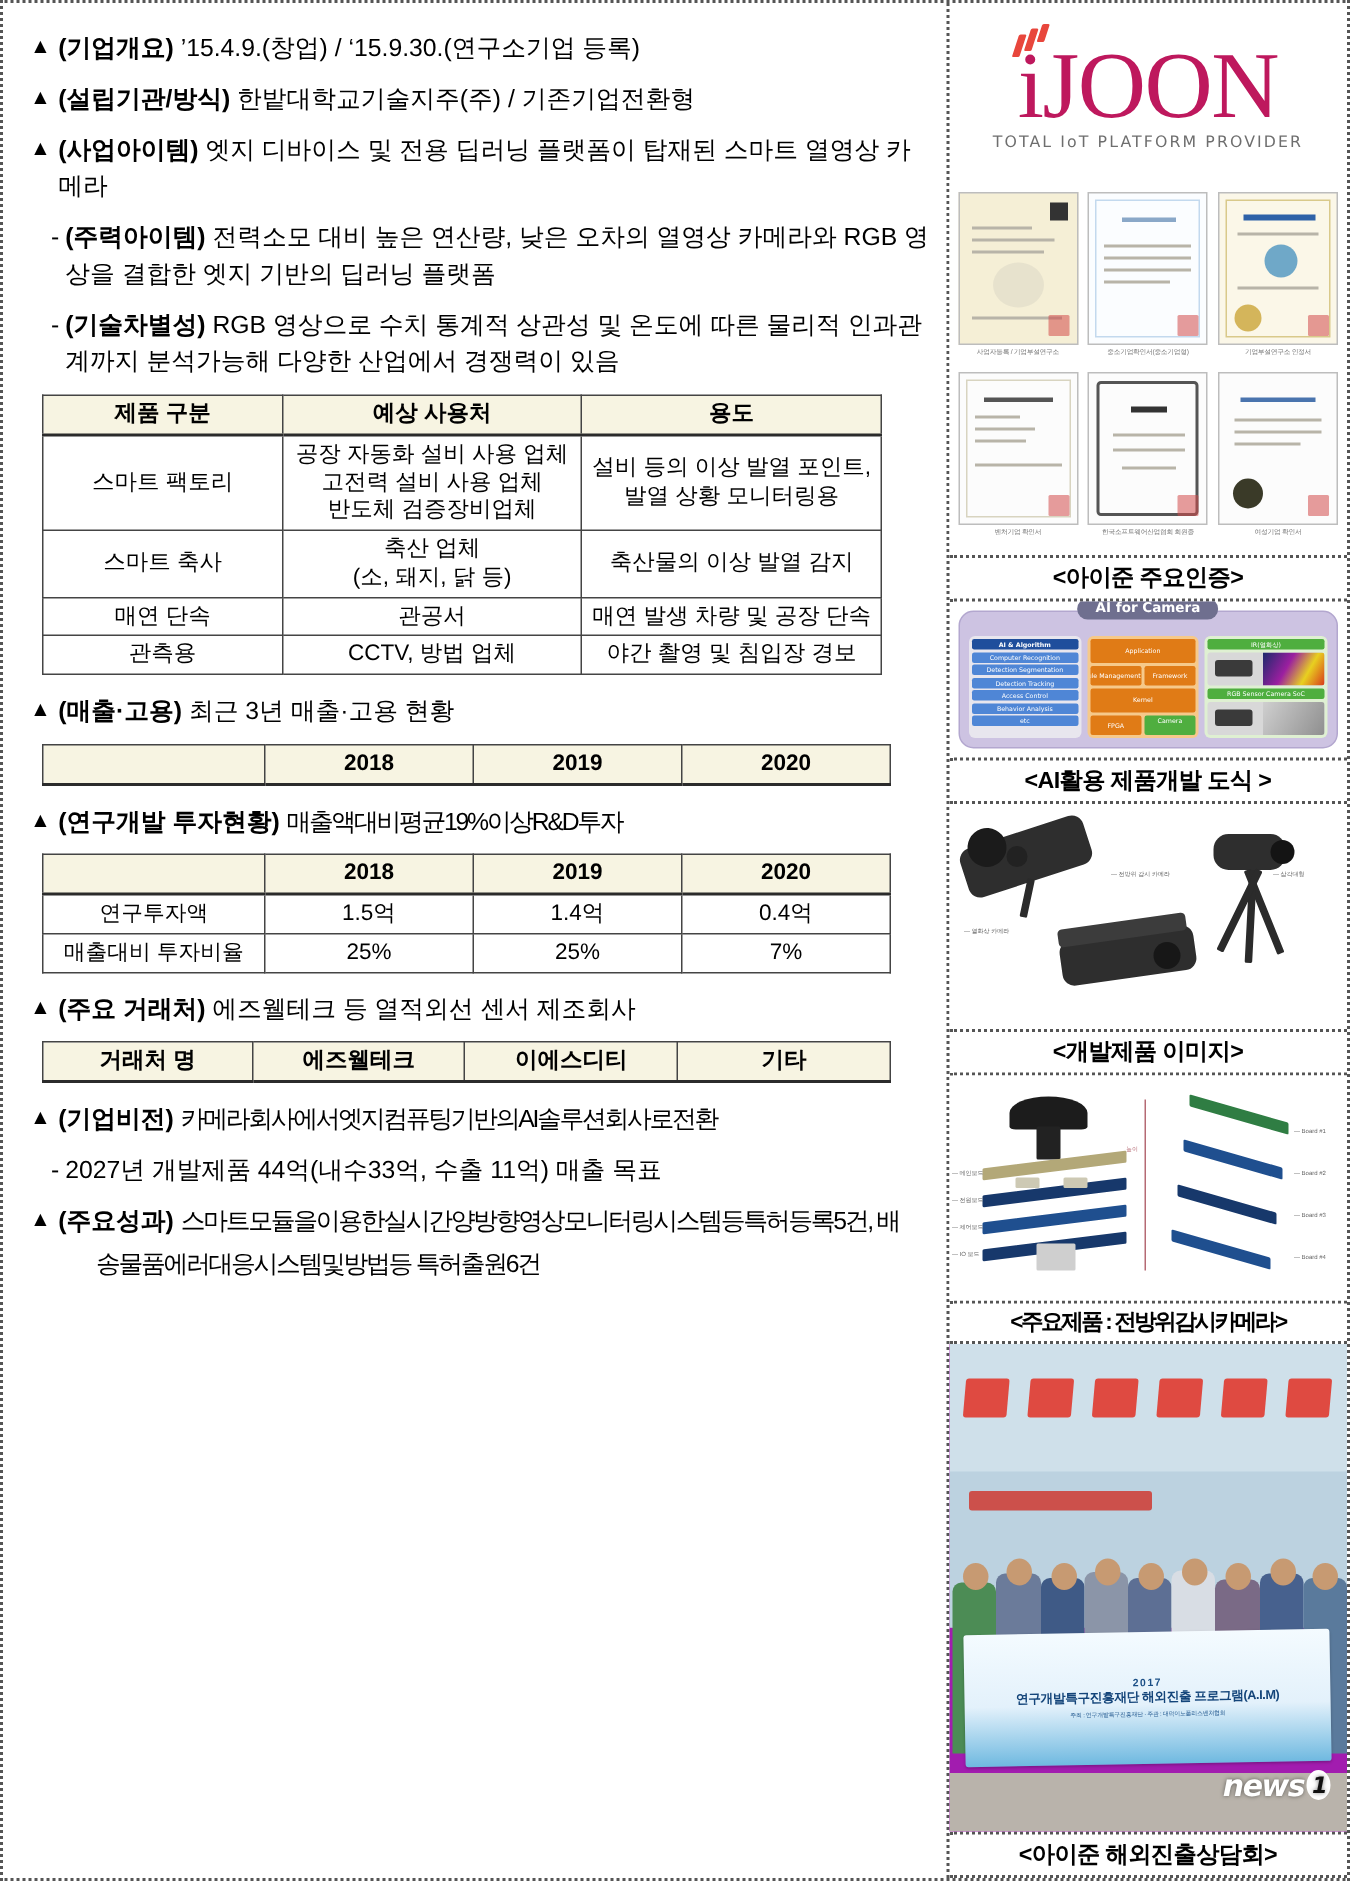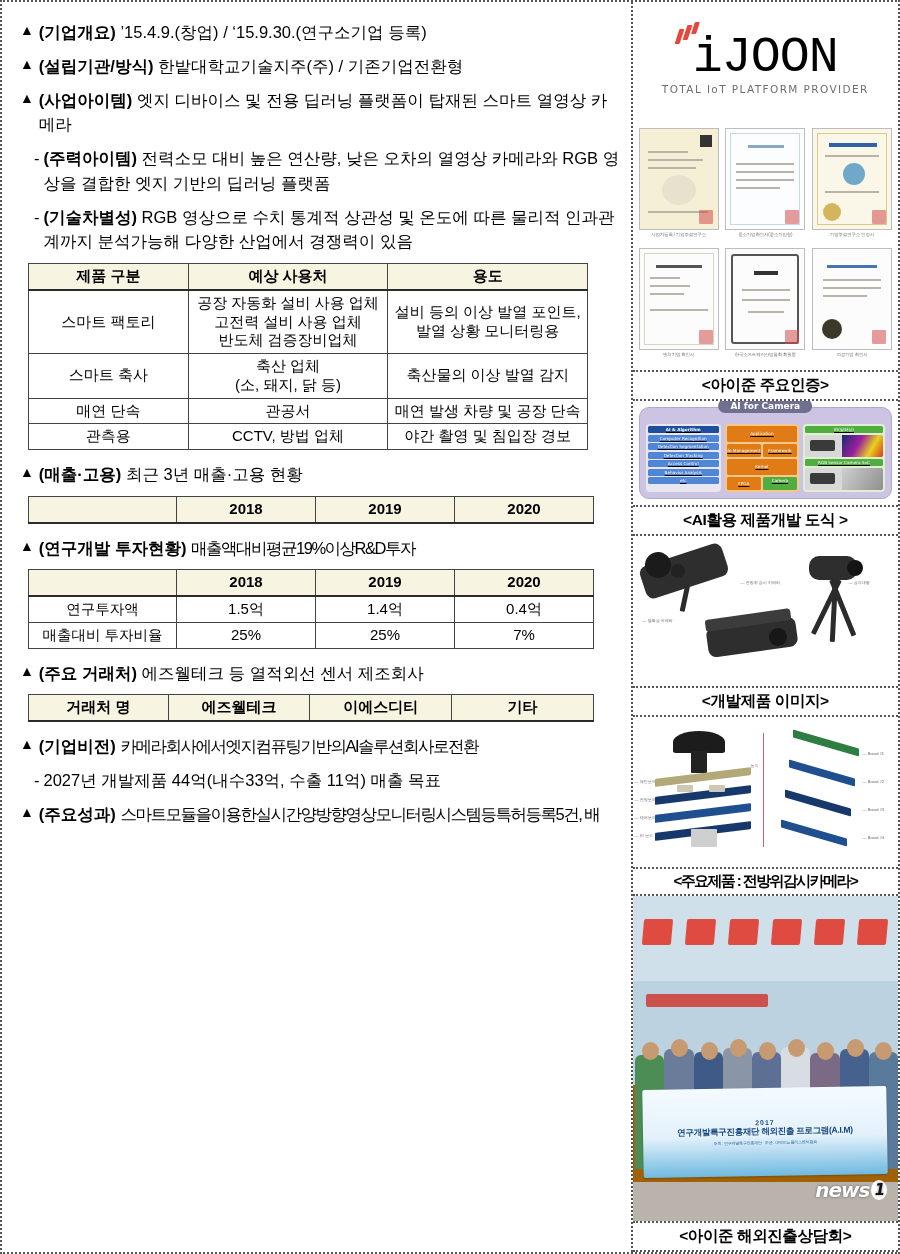--- a/index.html
+++ b/index.html
@@ -98,22 +98,22 @@
   .logo-wrap{position:relative;text-align:center;padding-top:6px;}
   .logo-mark{position:absolute;left:14px;top:-4px;width:26px;height:22px;}
   .logo-mark span{
     position:absolute;width:5px;height:15px;background:#e8463c;
     transform:skewX(-18deg);border-radius:1px;
   }
   .logo-mark span:nth-child(1){left:1px;top:4px;}
   .logo-mark span:nth-child(2){left:9px;top:0px;}
   .logo-mark span:nth-child(3){left:17px;top:-3px;height:12px;}
   .logo-text{
-    font-size:50px;line-height:0.92;color:#000000;
-    font-family:Liberation Mono, monospace;letter-spacing:-1px;
+    font-size:63px;line-height:0.92;color:#be185d;
+    font-family:Liberation Serif, serif;letter-spacing:-1px;
     font-weight:400;
   }
   .logo-sub{
     font-size:10.5px;letter-spacing:1.4px;color:#6e6e6e;
     margin-top:2px;font-family:"DejaVu Sans",sans-serif;
   }
 
   
   .certs{padding:6px 6px 2px 6px;background:#fff;}
   .cert-row{display:flex;justify-content:space-between;margin-bottom:4px;}
@@ -144,21 +144,21 @@
     position:absolute;left:9px;bottom:10px;width:20px;height:20px;
     border-radius:50%;background:#3a3a28;
   }
   .cqr{position:absolute;right:6px;top:6px;width:12px;height:12px;background:#333;}
   .cert-cap{
     font-size:4.5px;text-align:center;color:#777;margin-top:2px;
     line-height:1.35;letter-spacing:-0.2px;overflow:hidden;height:12px;
   }
 
   
-  .ai-panel{padding:6px;text-decoration:underline;}
+  .ai-panel{padding:6px;}
   .ai-box{
     background:#cdc3e2;border:1px solid #b3a7cf;border-radius:10px;
     padding:16px 6px 6px 6px;position:relative;height:92px;box-sizing:border-box;
     display:flex;gap:4px;
   }
   .ai-title{
     position:absolute;top:-9px;left:50%;transform:translateX(-50%);
     background:#6f6f8f;color:#fff;font-size:9px;font-weight:bold;
     padding:2px 12px;border-radius:9px;white-space:nowrap;
     font-family:"DejaVu Sans",sans-serif;
@@ -197,21 +197,21 @@
   .pcb.blue{background:#1f4f8f;}
   .pcb.navy{background:#17386b;}
   .pcb.tan{background:#b3a878;}
   .dimline{position:absolute;background:#b56a74;width:1px;}
   .dimlabel{position:absolute;font-size:4px;color:#b56a74;}
   .conn{position:absolute;background:#cfcfcf;border-radius:1px;}
   .chip{position:absolute;background:#444;border-radius:1px;}
   .dome{position:absolute;background:#1c1c1c;border-radius:50% 50% 8% 8%;}
 
   
-  .photo-panel{position:relative;flex:1;overflow:hidden;background:#a16207;}
+  .photo-panel{position:relative;flex:1;overflow:hidden;background:#a21caf;}
   .wall{position:absolute;left:0;right:0;top:0;height:58%;background:#cfe0ea;}
   .wall2{position:absolute;left:0;right:0;top:26%;height:32%;background:#bcd2e0;}
   .hanzi{position:absolute;top:7%;left:4%;right:4%;display:flex;justify-content:space-between;}
   .hanzi i{
     width:12%;height:26px;background:#e03a2f;border-radius:2px;
     transform:skewX(-5deg);display:block;opacity:.9;
   }
   .subred{position:absolute;top:30%;left:5%;width:46%;height:13px;background:#cf3a30;opacity:.85;border-radius:2px;}
   .crowd{position:absolute;left:0;right:0;top:44%;height:40%;}
   .person{position:absolute;bottom:0;border-radius:6px 6px 0 0;}
@@ -423,20 +423,21 @@
     </div>
 
     <div class="bullet">
       <span class="tri">▲</span>
       <span class="body">
         <span class="lbl">(주요성과)</span>
         <span class="vtight">스마트모듈을이용한실시간양방향영상모니터링시스템등특허등록5건, 배</span>
       </span>
     </div>
 
+    <div class="indent vtight" style="font-size:16.5px;line-height:1.5;">송물품에러대응시스템및방법등 특허출원6건</div>
 
   </div>
 
   <div class="right">
 
     <div class="panel logo-panel">
       <div class="logo-wrap">
         <div class="logo-mark">
           <span></span>
             <span></span>

